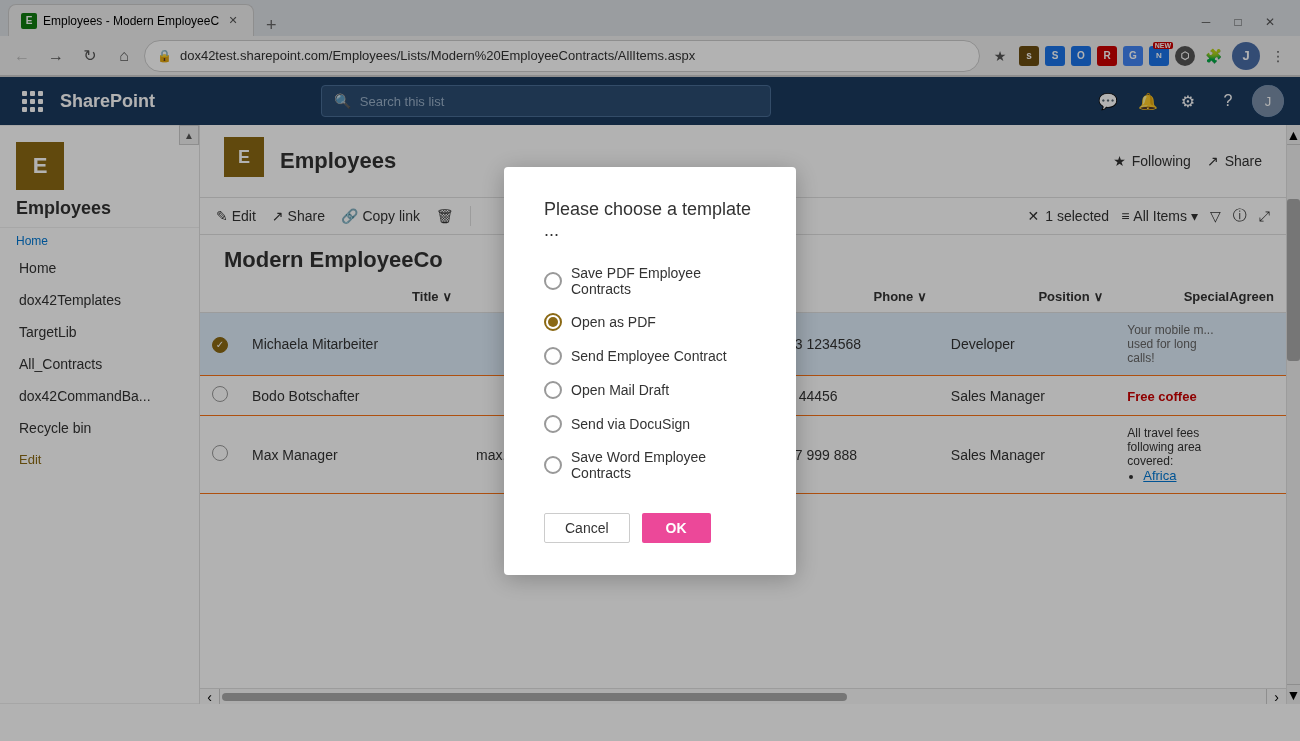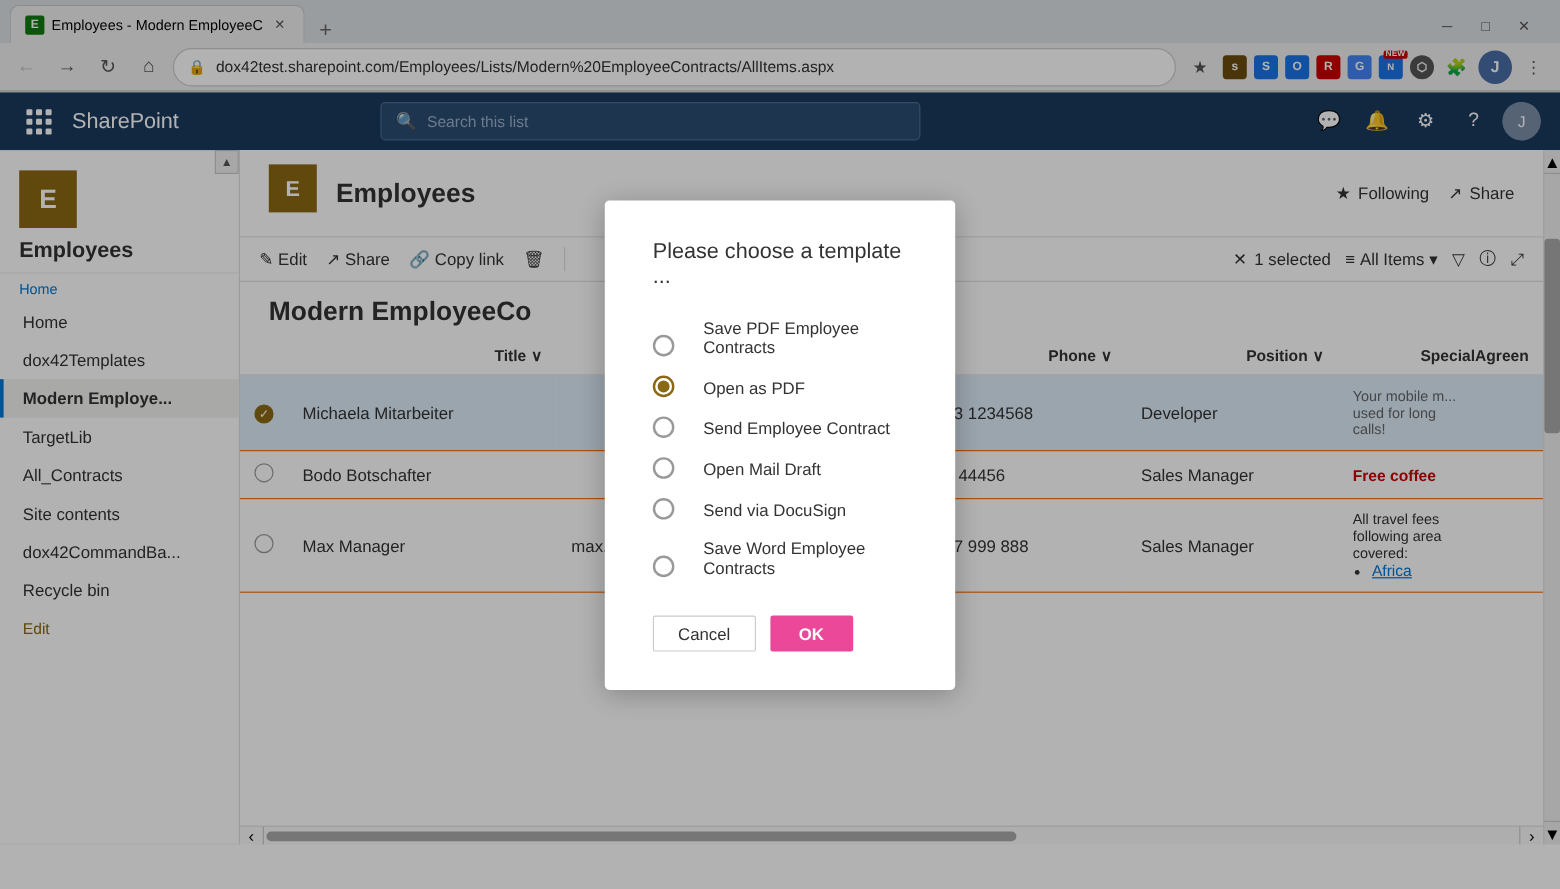--- a/index.html
+++ b/index.html
@@ -172,21 +172,21 @@
       gap: 3px;
     }
     .sp-waffle-dot {
       width: 5px;
       height: 5px;
       background: white;
       border-radius: 1px;
     }
     .sp-logo {
       font-size: 18px;
-      font-weight: 400;
+      font-weight: 700;
       color: white;
       text-align: right;
     }
     .sp-search {
       flex: 1;
       max-width: 450px;
       margin: 0 auto;
       display: flex;
       align-items: center;
       background: #2b4d72;
@@ -485,22 +485,22 @@
       margin-bottom: 24px;
     }
     .modal-options {
       display: flex;
       flex-direction: column;
       gap: 16px;
       margin-bottom: 32px;
     }
     .modal-option {
       display: flex;
-      align-items: flex-end;
-      gap: 24px;
+      align-items: center;
+      gap: 9px;
       cursor: pointer;
       font-size: 14px;
       color: #333;
     }
     .radio-outer {
       width: 18px;
       height: 18px;
       border: 2px solid #999;
       border-radius: 50%;
       display: flex;
@@ -634,24 +634,22 @@
       <div class="sp-site-icon">
         <span>E</span>
       </div>
       <div class="sp-site-name">Employees</div>
     </div>
     <div class="sp-breadcrumb">
       <a>Home</a>
     </div>
     <div class="sp-nav-item">Home</div>
     <div class="sp-nav-item">dox42Templates</div>
-    <div class="sp-nav-item active">Modern Employe...</div>
     <div class="sp-nav-item">TargetLib</div>
     <div class="sp-nav-item">All_Contracts</div>
-    <div class="sp-nav-item">Site contents</div>
     <div class="sp-nav-item">dox42CommandBa...</div>
     <div class="sp-nav-item">Recycle bin</div>
     <div class="sp-nav-item sp-edit">Edit</div>
     <div style="display:flex;justify-content:flex-end;border-top:1px solid #eee;margin-top:auto;">
       
     </div>
   </div>
 
   <div class="sp-site-area">
 

